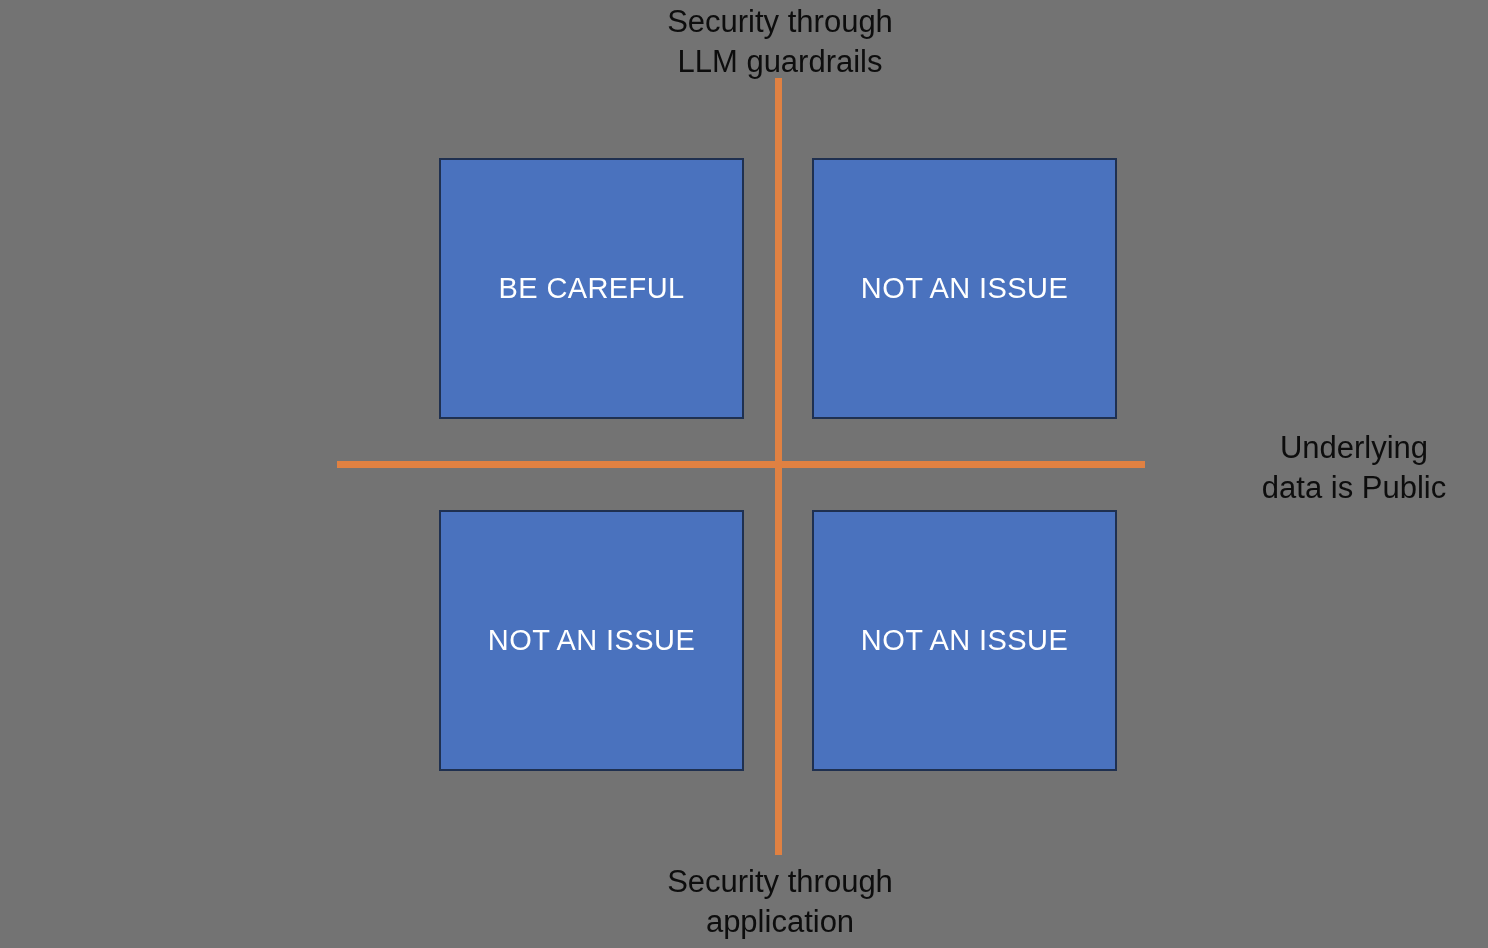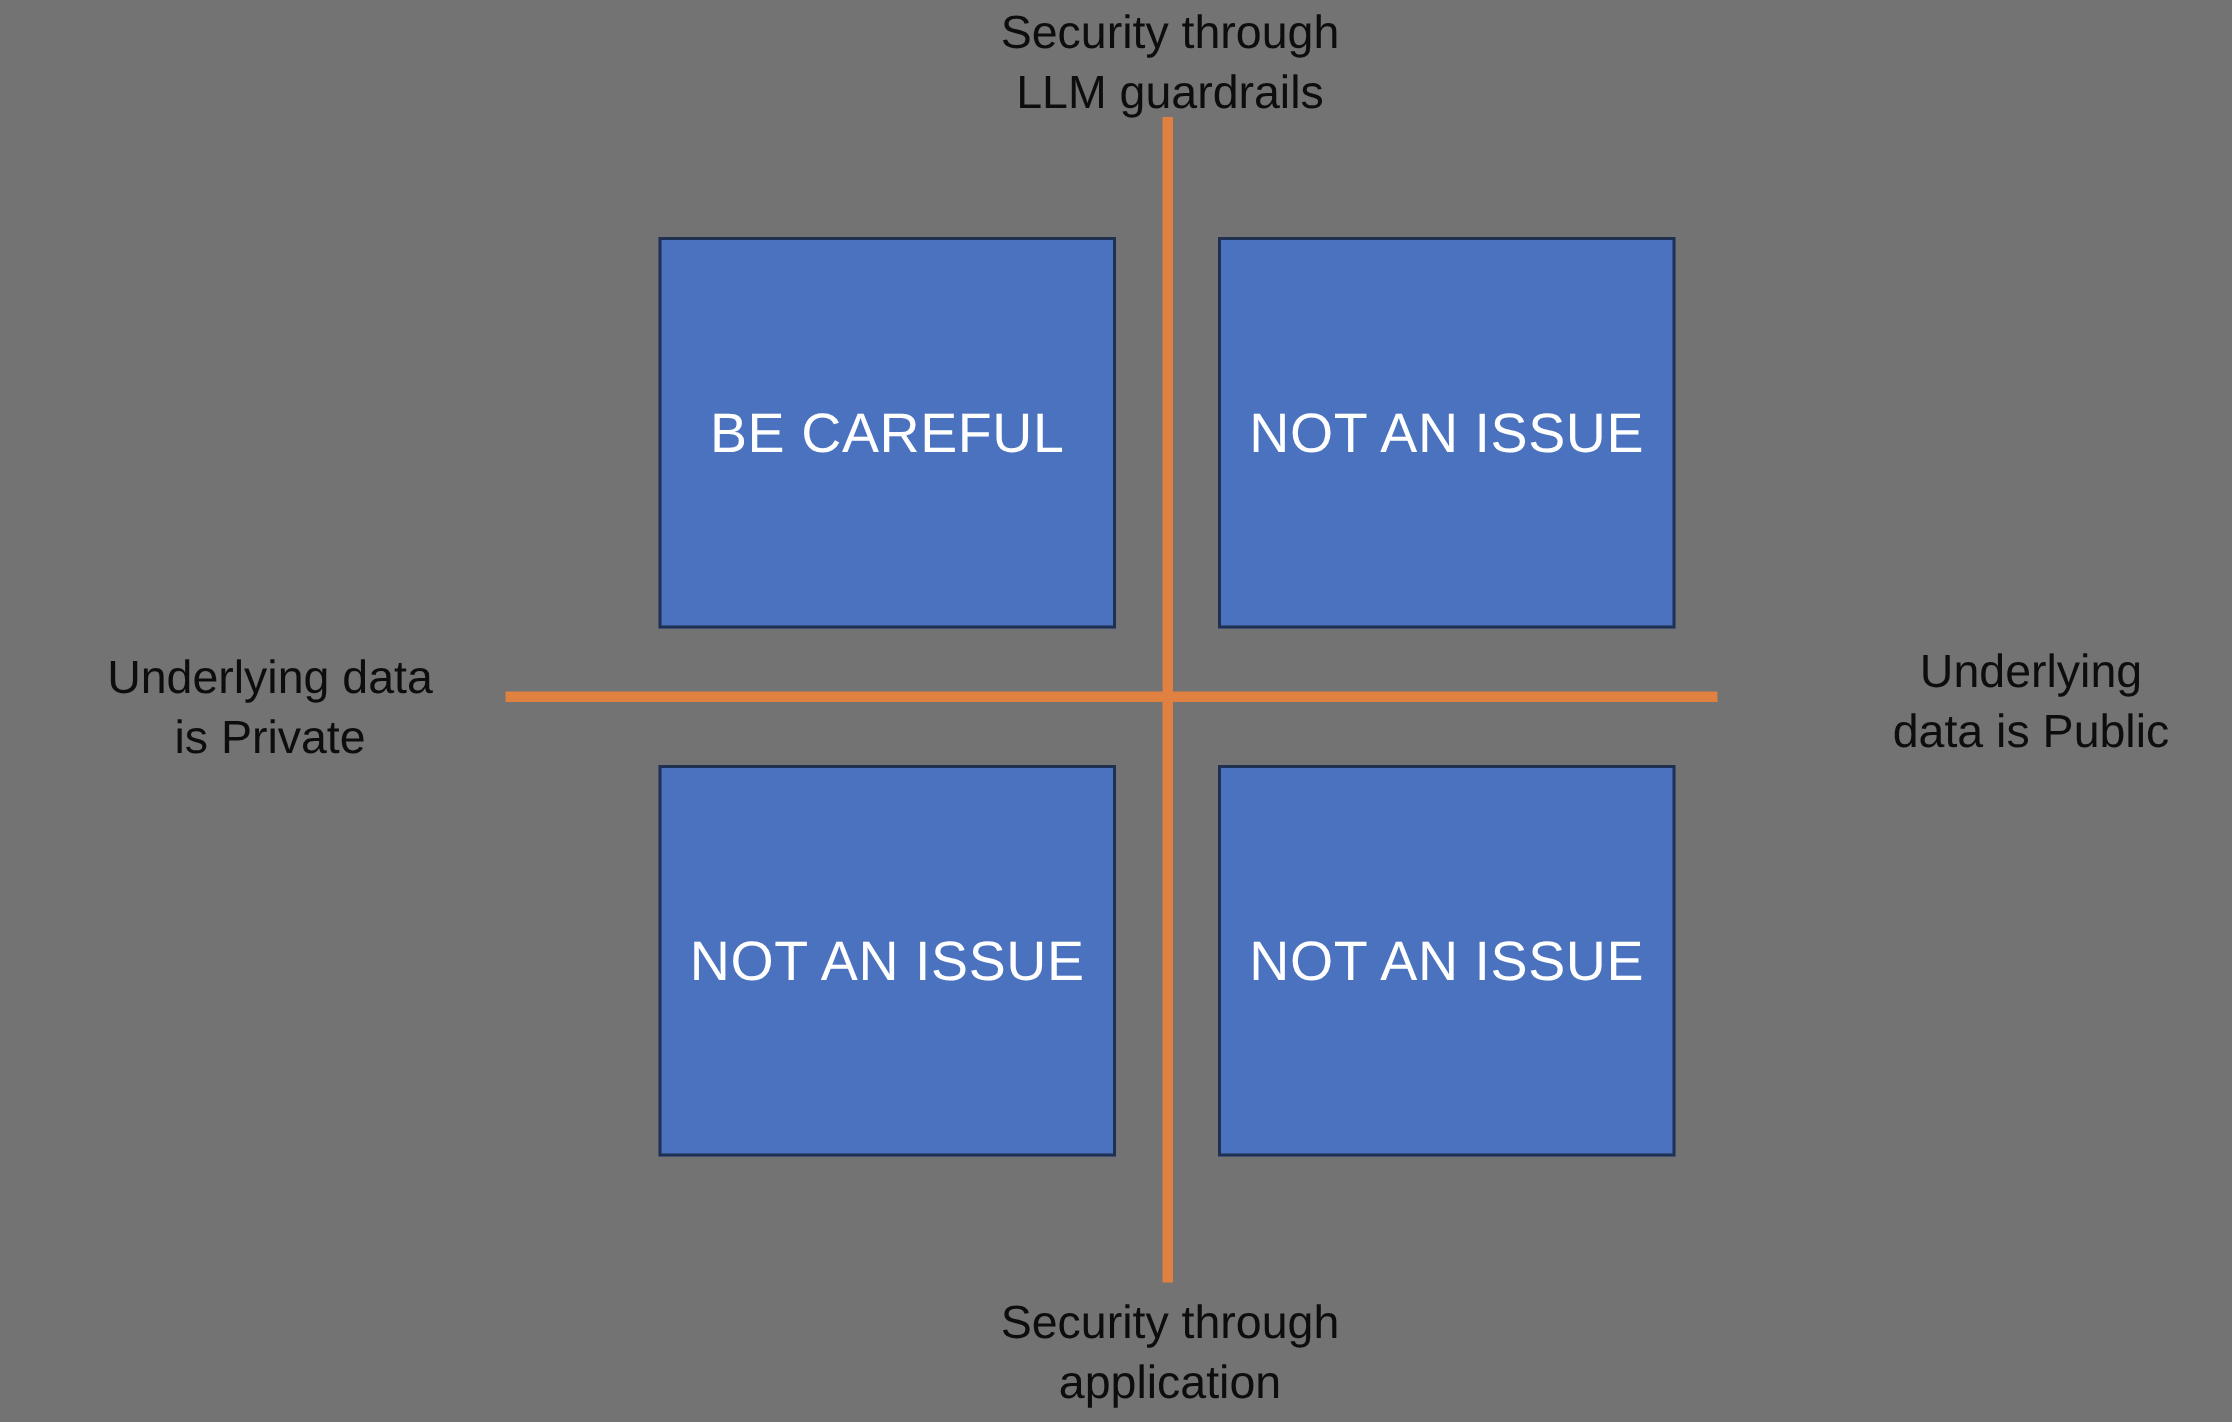--- a/index.html
+++ b/index.html
@@ -43,21 +43,21 @@
     position: absolute;
     box-sizing: border-box;
     background: #4a72be;
     border: 2px solid #1f3050;
     display: flex;
     align-items: center;
     justify-content: center;
   }
   .quad .quad-label {
     color: #ffffff;
-    font-size: 37px;
+    font-size: 29px;
     font-weight: 400;
     letter-spacing: 0.4px;
     line-height: 1;
     text-align: center;
     white-space: nowrap;
   }
 
   .quad-tl { left: 439px; top: 158px;  width: 305px; height: 261px; }
   .quad-tr { left: 812px; top: 158px;  width: 305px; height: 261px; }
   .quad-bl { left: 439px; top: 510px;  width: 305px; height: 261px; }
@@ -82,22 +82,20 @@
 
 <div id="canvas">
 
   <div class="axis-v"></div>
   <div class="axis-h"></div>
 
   <div class="cap cap-top">Security through
 LLM guardrails</div>
   <div class="cap cap-bottom">Security through
 application</div>
-  <div class="cap cap-left">Underlying data
-is Private</div>
   <div class="cap cap-right">Underlying
 data is Public</div>
 
   <div class="quad quad-tl">
     <span class="quad-label">BE CAREFUL</span>
   </div>
 
   <div class="quad quad-tr">
     <span class="quad-label">NOT AN ISSUE</span>
   </div>

